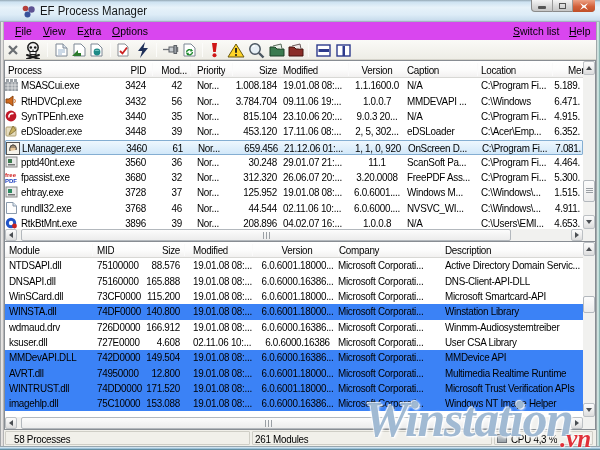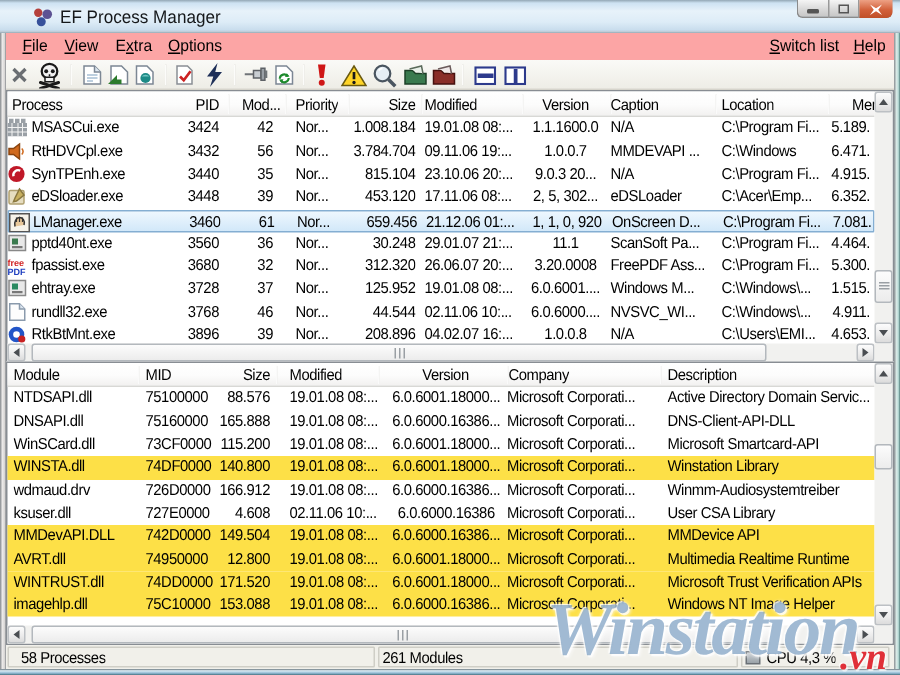--- a/index.html
+++ b/index.html
@@ -4,36 +4,36 @@
 *{margin:0;padding:0;box-sizing:border-box}
 html,body{width:600px;height:450px;overflow:hidden}
 body{font-family:"Liberation Sans",sans-serif;font-size:11px;color:#000;position:relative;background:#fff}
 .abs{position:absolute}
 #title{left:0;top:0;width:600px;height:22px;background:linear-gradient(#93a7b4 0,#cde2f2 2px,#e7f2fa 35%,#ddecf7 70%,#c9dded 95%,#b9cedd 100%);border-bottom:1px solid #a3b5c1}
 #title .txt{left:40px;top:4px;font-size:12px;color:#15181a;display:inline-block;transform:scaleX(0.95);transform-origin:0 0}
 #lbord{left:0;top:22px;width:4px;height:424px;background:linear-gradient(90deg,#82878b,#eceae9 40%,#d6d4d3 80%,#7a7f84)}
 #rbord{left:596px;top:22px;width:4px;height:424px;background:linear-gradient(90deg,#888d91,#def0ec 45%,#9fc8c4 85%,#35605f)}
 #bbord{left:0;top:446px;width:600px;height:4px;background:linear-gradient(#67757d,#dcecf5 30%,#8fb9d3 70%,#47727f)}
 #client{left:4px;top:22px;width:592px;height:424px;background:#f2f1ec}
-#menubar{left:4px;top:22px;width:592px;height:24px;background:#fca5a5;border-bottom:1px solid #e3e1dc}
+#menubar{left:4px;top:22px;width:592px;height:24px;background:#d946ef;border-bottom:1px solid #e3e1dc}
 .mi{position:absolute;top:3px;display:inline-block;transform:scaleX(0.95);transform-origin:0 50%}
 #toolbar{left:4px;top:40px;width:592px;height:20px;background:linear-gradient(#fafaf7,#eeede6);border-bottom:1px solid #d6d4cb}
 .tsep{position:absolute;top:43px;width:1px;height:14px;background:#cfcdc5;border-right:1px solid #fcfcfa}
 
 #toppanel{left:4px;top:60px;width:592px;height:181px;background:#fff;border:1px solid #888d93;border-bottom:none}
 #botpanel{left:4px;top:241px;width:592px;height:189px;background:#fff;border:1px solid #888d93;border-top:1px solid #888d93}
 .hdr{background:linear-gradient(#ffffff,#fcfcfc 55%,#f2f1f0);border-bottom:1px solid #d8d8d5;position:absolute}
 .hsep{position:absolute;width:1px;background:#e2e1de;border-right:1px solid #fafafa}
 .cell{position:absolute;white-space:nowrap;line-height:15px;height:15px;font-size:10.5px;overflow:hidden;letter-spacing:-0.3px;transform:scaleX(0.94);transform-origin:0 50%}
 .cell.r{transform-origin:100% 50%}
 .cell.ctr{transform-origin:50% 50%}
 .r{text-align:right}.ctr{text-align:center}
 .row{position:absolute;left:5px;width:578px;height:15px}
 .sel{background:linear-gradient(#eef7fe,#d2e8f9);border:1px solid #84aed2;border-radius:1px}
-.cyan{background:#fde047}
+.cyan{background:#3b82f6}
 
 .sbtn{position:absolute;background:linear-gradient(#fcfcfc,#ebebeb 60%,#dcdcdc);border:1px solid #bcc0c4;border-radius:2px}
 .sth{position:absolute;background:linear-gradient(#fcfcfc,#ececec);border:1px solid #b3b8bd;border-radius:2px}
 .strk{position:absolute;background:#f1f1ef}
 .arw{position:absolute;width:0;height:0}
 .grip{position:absolute;width:1px;height:7px;background:#9a9fa4}
 .gripH{position:absolute;height:1px;width:7px;background:#9a9fa4}
 #status{left:4px;top:430px;width:592px;height:16px;background:#f1f0ea}
 .pan{position:absolute;top:1px;height:14px;border:1px solid #cfcec6;border-radius:1px;background:#f1f0ea}
 #wm1{left:364px;top:390px;font-family:"Liberation Serif",serif;font-style:italic;font-size:50px;font-weight:bold;color:rgba(112,150,188,0.66);text-shadow:0 0 3px rgba(255,255,255,0.95),1px 1px 0 rgba(255,255,255,0.7),-1px -1px 0 rgba(255,255,255,0.7),2px 2px 2px rgba(255,255,255,0.45);letter-spacing:-1.5px}

